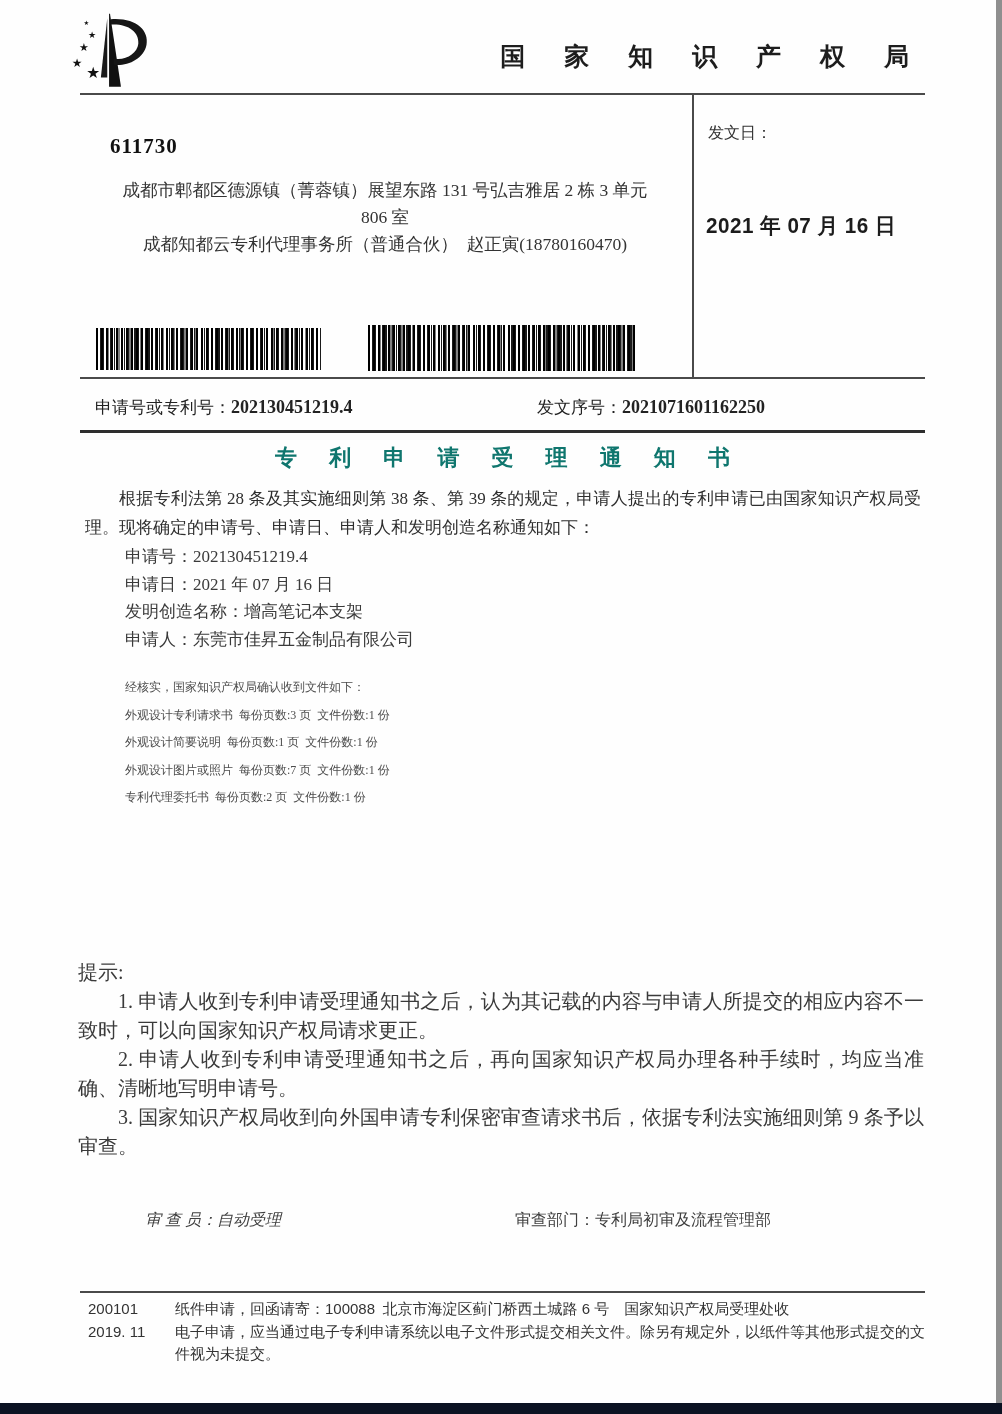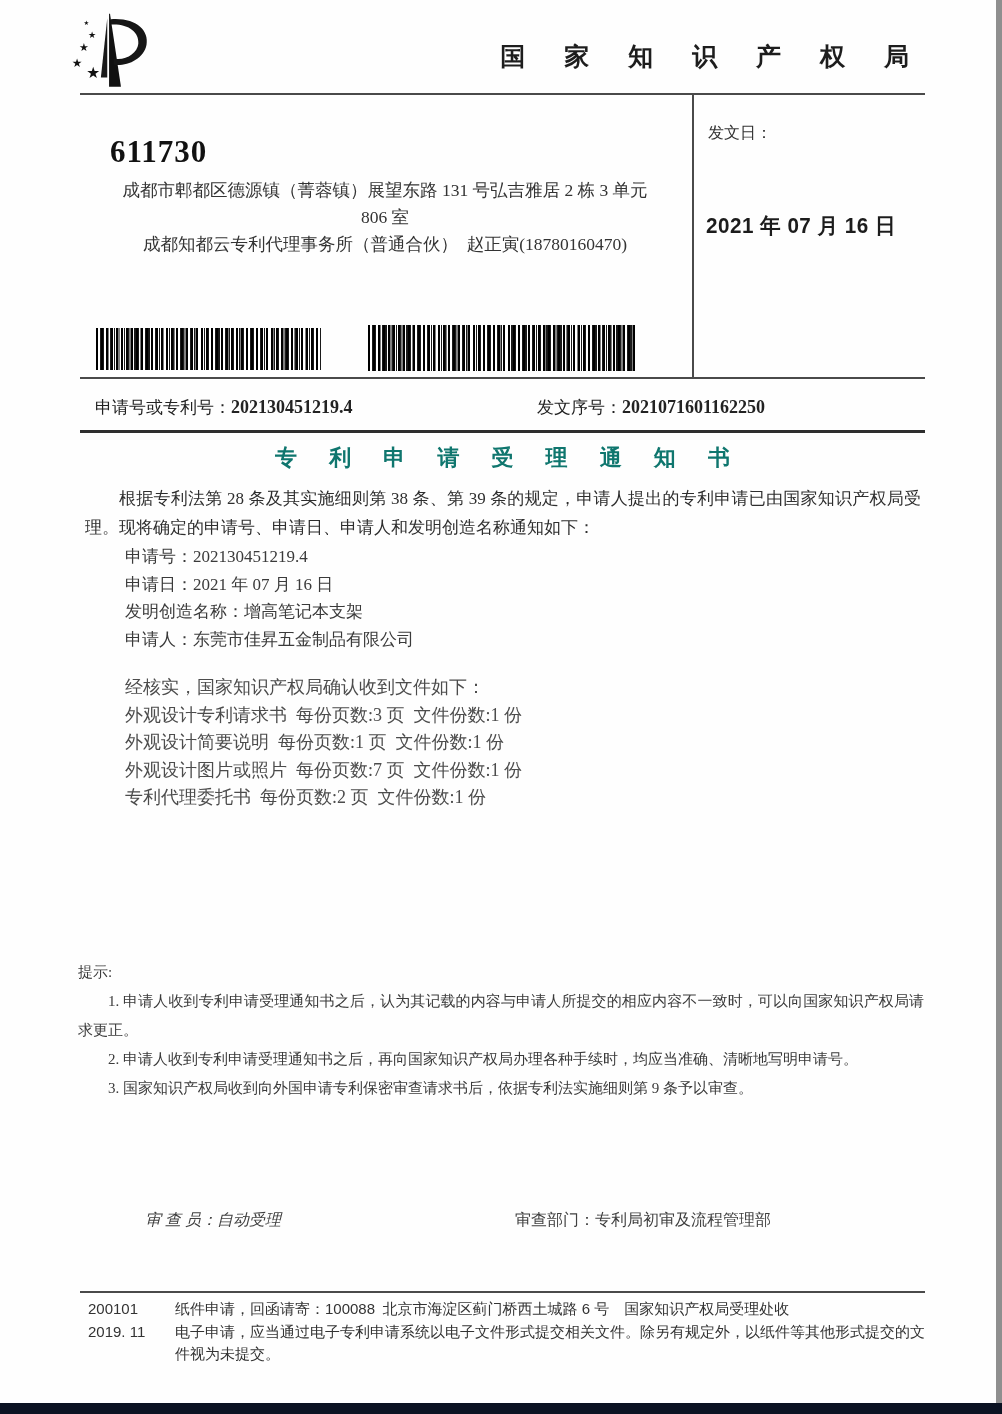--- a/index.html
+++ b/index.html
@@ -20,21 +20,21 @@
     font-family:"Liberation Sans","DejaVu Sans",sans-serif;
     font-weight:700;font-size:25px;letter-spacing:16px;color:#1d1d1d;
     text-indent:16px;
   }
   .rule{background:#4a4a4a;}
   .rule-header{left:80px;top:93px;width:845px;height:2px;}
   .rule-mid{left:80px;top:377px;width:845px;height:2px;}
   .rule-thick{left:80px;top:430px;width:845px;height:3px;background:#2e2e2e;}
   .rule-footer{left:80px;top:1291px;width:845px;height:2px;}
   
-  .postal{left:110px;top:134px;font-weight:700;font-size:31px;letter-spacing:1px;color:#111;}
+  .postal{left:110px;top:134px;font-weight:700;font-size:21px;letter-spacing:1px;color:#111;}
   .addr{left:90px;top:177px;width:590px;text-align:center;font-size:17.5px;line-height:27px;color:#333;}
   
   .datebox{left:692px;top:95px;width:225px;height:282px;border-left:2px solid #4a4a4a;}
   .datebox .label{position:absolute;left:14px;top:28px;font-size:16px;color:#333;}
   .datebox .date{
     position:absolute;left:12px;top:116px;font-size:21.5px;font-weight:600;color:#1c1c1c;
     font-family:"Liberation Sans","DejaVu Sans",sans-serif;letter-spacing:0.5px;
     transform:scaleX(.96);transform-origin:left;
   }
   
@@ -53,24 +53,24 @@
   .serial{position:absolute;left:442px;top:0;text-align:right;}
   
   .notice-title{
     left:80px;top:443px;width:845px;text-align:center;
     font-family:"Liberation Sans","DejaVu Sans",sans-serif;
     font-weight:700;font-size:22px;letter-spacing:13px;color:#0f766e;text-indent:13px;
   }
   .intro{left:85px;top:485px;width:836px;font-size:17px;line-height:28.5px;
     text-indent:2em;text-align:justify;color:#2e2e2e;}
   .fields{left:125px;top:543px;font-size:17px;line-height:27.5px;color:#3a3a3a;}
-  .docs{left:125px;top:674px;font-size:18px;line-height:27.6px;color:#4c4c4c;}
+  .docs{left:125px;top:674px;font-size:12px;line-height:27.6px;color:#4c4c4c;}
   .fields p,.docs p,.tips p{margin:0;}
   
-  .tips{left:78px;top:958px;width:846px;font-size:15px;line-height:29px;color:#3a3a3a;}
+  .tips{left:78px;top:958px;width:846px;font-size:20px;line-height:29px;color:#3a3a3a;}
   .tips .item{text-indent:2em;text-align:justify;}
   
   .signoff{left:0;top:1210px;width:1002px;font-size:16px;color:#3f3f3f;}
   .examiner{position:absolute;left:145px;top:0;font-style:italic;}
   .department{position:absolute;left:515px;top:0;}
   
   .footer{left:88px;top:1298px;width:840px;
     font-family:"Liberation Sans","DejaVu Sans",sans-serif;
     font-size:15px;line-height:22.5px;color:#333;}
   .footer .codes{position:absolute;left:0;top:0;width:90px;}

